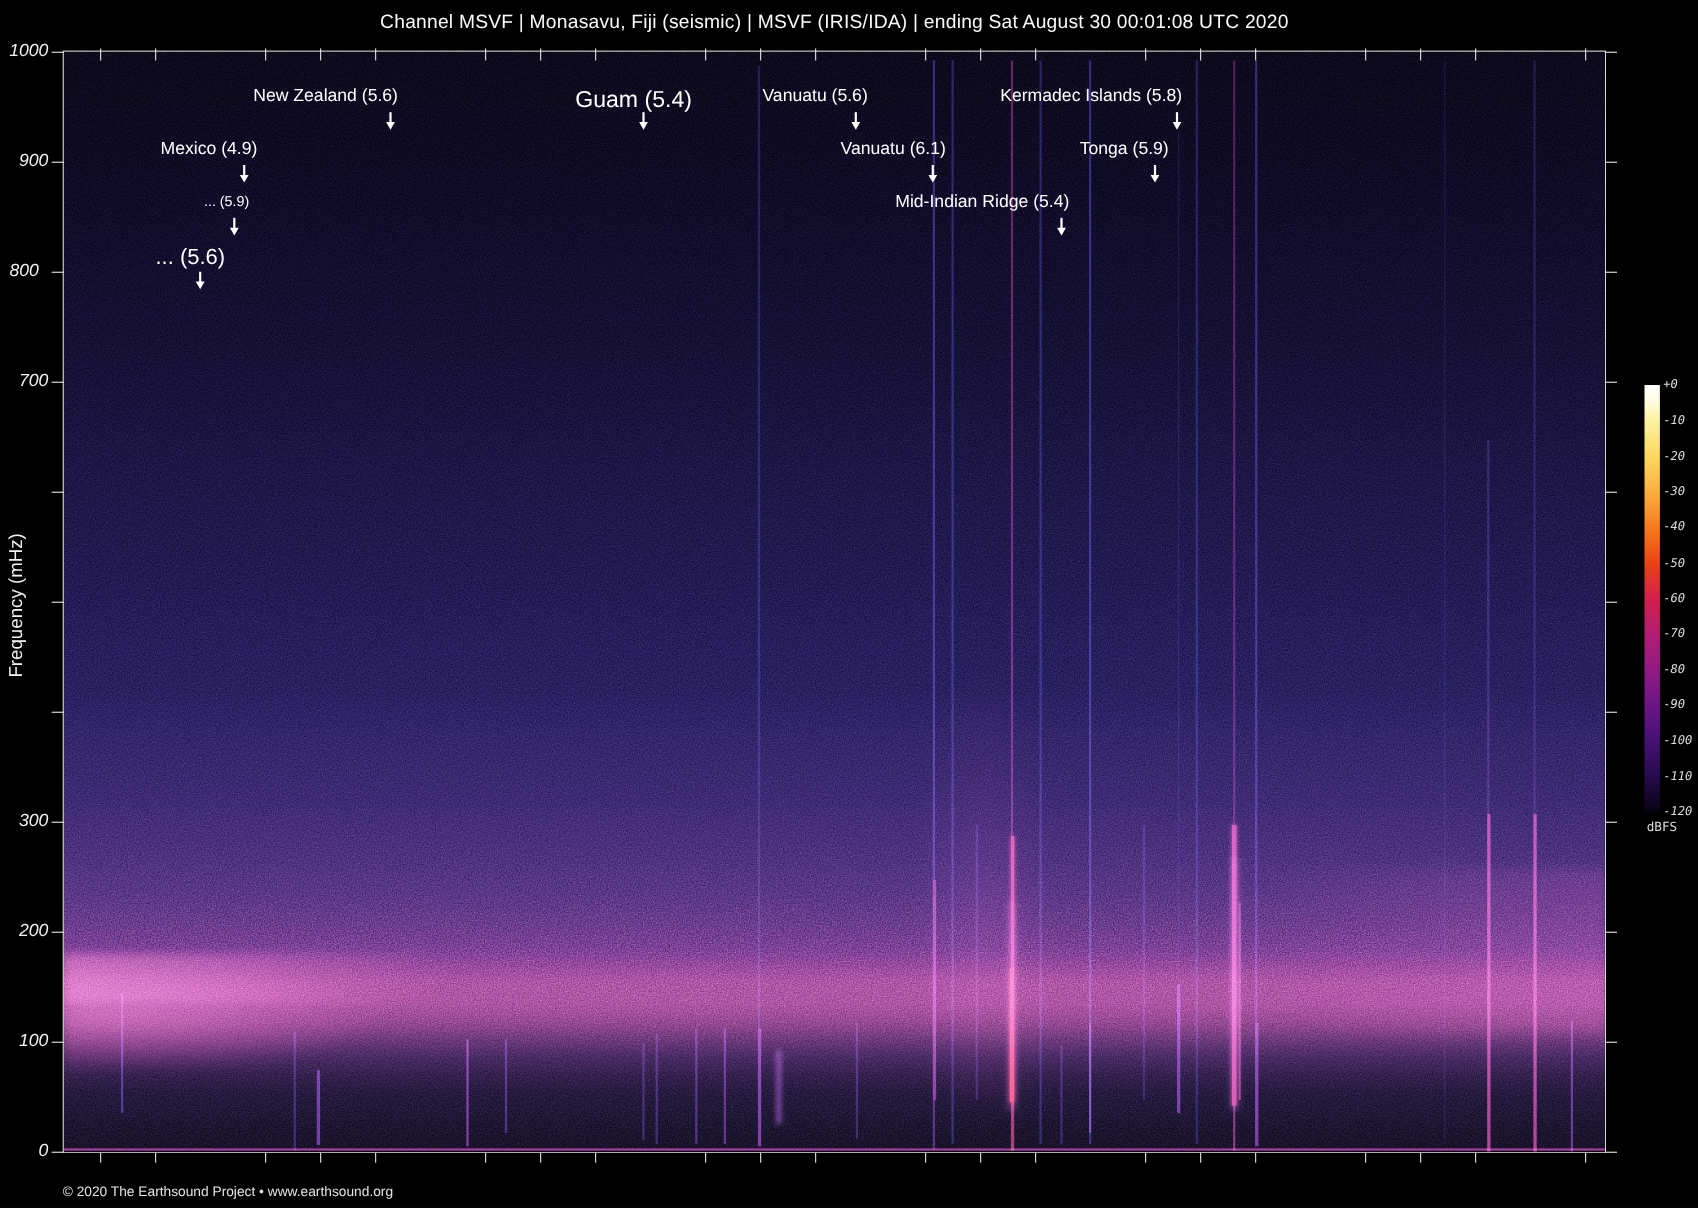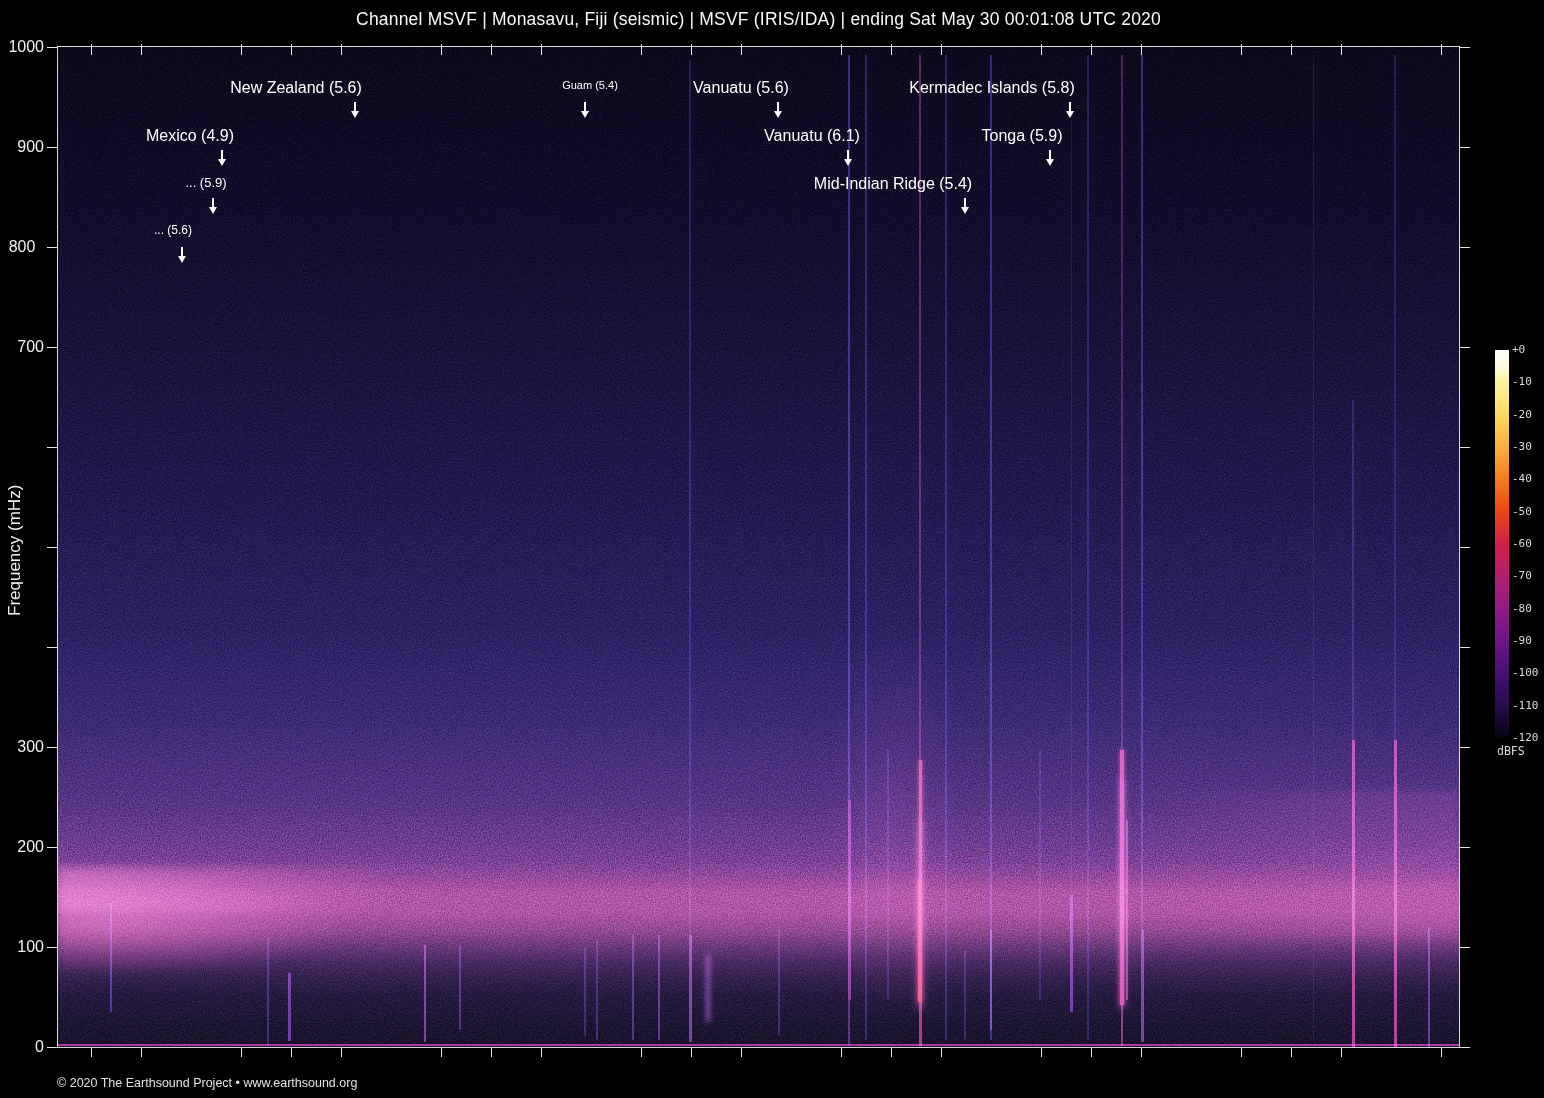--- a/index.html
+++ b/index.html
@@ -32,21 +32,21 @@
   #cbar{left:1495px;top:350px;width:14px;height:388px;}
   #cbar-unit{left:1497px;top:744px;font-size:11.5px;font-family:"DejaVu Sans Mono",monospace;color:#dcdcdc;}
   #footer-left{left:57px;top:1076px;font-size:12.5px;color:#e3e3e3;}
   #footer-center{left:58px;top:1076px;width:1401px;text-align:center;font-size:12.5px;color:#e3e3e3;}
   #events,#annots{position:absolute;left:0;top:0;width:100%;height:100%;}
 </style>
 </head>
 <body>
 
 <div id="stage">
-  <div class="abs" id="title">Channel MSVF | Monasavu, Fiji (seismic) | MSVF (IRIS/IDA) | ending Sat May 30 00:01:08 UTC 2020</div>
+  <div class="abs" id="title">Channel MSVF | Monasavu, Fiji (seismic) | MSVF (IRIS/IDA) | ending Sat August 30 00:01:08 UTC 2020</div>
   <div class="abs" id="ylabel">Frequency (mHz)</div>
 
   <div class="abs" id="plot" style="background: linear-gradient(rgb(2, 0, 9) 0%, rgb(4, 1, 19) 15%, rgb(9, 5, 32) 30%, rgb(15, 9, 50) 45%, rgb(21, 14, 66) 58%, rgb(32, 20, 82) 68%, rgb(43, 24, 92) 74%, rgb(61, 29, 102) 79%, rgb(79, 32, 112) 81.5%, rgb(110, 40, 120) 83%, rgb(143, 52, 130) 84.5%, rgb(147, 54, 133) 86.5%, rgb(111, 42, 107) 88.5%, rgb(74, 31, 86) 90%, rgb(46, 21, 64) 91.5%, rgb(26, 13, 42) 93%, rgb(13, 7, 26) 95%, rgb(7, 4, 16) 97.5%, rgb(5, 3, 10) 100%);">
     <svg class="noise" id="noise-blue" width="1401" height="1000">
       <defs>
         <filter id="fnb" x="0" y="0" width="100%" height="100%">
           <feTurbulence type="fractalNoise" baseFrequency="0.9" numOctaves="2" seed="11" stitchTiles="stitch"></feTurbulence>
           <feColorMatrix type="matrix" values="0 0 0 0 0.16  0 0 0 0 0.12  0 0 0 0 0.62  0 0 0 1.0 -0.15"></feColorMatrix>
         </filter>
       </defs>
@@ -121,26 +121,26 @@
         <div style="position: absolute; left: 132px; top: 80px; transform: translateX(-50%); font-size: 16px; white-space: nowrap; color: rgb(255, 255, 255);">Mexico (4.9)</div>
         <div style="position: absolute; left: 160px; top: 103px; width: 8px; height: 16px;">
           <div style="position: absolute; left: 3px; top: 0px; width: 2px; height: 10px; background: rgb(255, 255, 255);"></div>
           <div style="position: absolute; left: 0px; top: 9px; width: 0px; height: 0px; border-left: 4px solid transparent; border-right: 4px solid transparent; border-top: 7px solid rgb(255, 255, 255);"></div>
         </div>
         <div style="position: absolute; left: 148px; top: 128px; transform: translateX(-50%); font-size: 13px; white-space: nowrap; color: rgb(255, 255, 255);">... (5.9)</div>
         <div style="position: absolute; left: 151px; top: 151px; width: 8px; height: 16px;">
           <div style="position: absolute; left: 3px; top: 0px; width: 2px; height: 10px; background: rgb(255, 255, 255);"></div>
           <div style="position: absolute; left: 0px; top: 9px; width: 0px; height: 0px; border-left: 4px solid transparent; border-right: 4px solid transparent; border-top: 7px solid rgb(255, 255, 255);"></div>
         </div>
-        <div style="position: absolute; left: 115px; top: 176px; transform: translateX(-50%); font-size: 12px; white-space: nowrap; color: rgb(255, 255, 255);">... (5.6)</div>
+        <div style="position: absolute; left: 115px; top: 176px; transform: translateX(-50%); font-size: 20px; white-space: nowrap; color: rgb(255, 255, 255);">... (5.6)</div>
         <div style="position: absolute; left: 120px; top: 200px; width: 8px; height: 16px;">
           <div style="position: absolute; left: 3px; top: 0px; width: 2px; height: 10px; background: rgb(255, 255, 255);"></div>
           <div style="position: absolute; left: 0px; top: 9px; width: 0px; height: 0px; border-left: 4px solid transparent; border-right: 4px solid transparent; border-top: 7px solid rgb(255, 255, 255);"></div>
         </div>
-        <div style="position: absolute; left: 512px; top: 32px; transform: translateX(-50%); font-size: 11px; white-space: nowrap; color: rgb(255, 255, 255); padding-left: 40px;">Guam (5.4)</div>
+        <div style="position: absolute; left: 498px; top: 32px; transform: translateX(-50%); font-size: 21px; white-space: nowrap; color: rgb(255, 255, 255); padding-left: 40px;">Guam (5.4)</div>
         <div style="position: absolute; left: 523px; top: 55px; width: 8px; height: 16px;">
           <div style="position: absolute; left: 3px; top: 0px; width: 2px; height: 10px; background: rgb(255, 255, 255);"></div>
           <div style="position: absolute; left: 0px; top: 9px; width: 0px; height: 0px; border-left: 4px solid transparent; border-right: 4px solid transparent; border-top: 7px solid rgb(255, 255, 255);"></div>
         </div>
         <div style="position: absolute; left: 683px; top: 32px; transform: translateX(-50%); font-size: 16px; white-space: nowrap; color: rgb(255, 255, 255);">Vanuatu (5.6)</div>
         <div style="position: absolute; left: 716px; top: 55px; width: 8px; height: 16px;">
           <div style="position: absolute; left: 3px; top: 0px; width: 2px; height: 10px; background: rgb(255, 255, 255);"></div>
           <div style="position: absolute; left: 0px; top: 9px; width: 0px; height: 0px; border-left: 4px solid transparent; border-right: 4px solid transparent; border-top: 7px solid rgb(255, 255, 255);"></div>
         </div>
         <div style="position: absolute; left: 934px; top: 32px; transform: translateX(-50%); font-size: 16px; white-space: nowrap; color: rgb(255, 255, 255);">Kermadec Islands (5.8)</div>
@@ -159,21 +159,21 @@
           <div style="position: absolute; left: 0px; top: 9px; width: 0px; height: 0px; border-left: 4px solid transparent; border-right: 4px solid transparent; border-top: 7px solid rgb(255, 255, 255);"></div>
         </div>
         <div style="position: absolute; left: 835px; top: 128px; transform: translateX(-50%); font-size: 16px; white-space: nowrap; color: rgb(255, 255, 255);">Mid-Indian Ridge (5.4)</div>
         <div style="position: absolute; left: 903px; top: 151px; width: 8px; height: 16px;">
           <div style="position: absolute; left: 3px; top: 0px; width: 2px; height: 10px; background: rgb(255, 255, 255);"></div>
           <div style="position: absolute; left: 0px; top: 9px; width: 0px; height: 0px; border-left: 4px solid transparent; border-right: 4px solid transparent; border-top: 7px solid rgb(255, 255, 255);"></div>
         </div>
       </div>
   </div>
 
-  <div class="abs" id="axes" style="left:0;top:0;width:1544px;height:826px;pointer-events:none;">
+  <div class="abs" id="axes" style="left:0;top:0;width:1544px;height:826px;pointer-events:none;font-style:italic;">
       <div style="position: absolute; left: 47px; top: 47px; width: 11px; height: 1px; background: rgb(230, 230, 230);"></div>
       <div style="position: absolute; left: 1459px; top: 47px; width: 11px; height: 1px; background: rgb(230, 230, 230);"></div>
       <div style="position: absolute; left: 0px; top: 38px; width: 44px; text-align: right; font-size: 16px; color: rgb(242, 242, 242);">1000</div>
       <div style="position: absolute; left: 47px; top: 147px; width: 11px; height: 1px; background: rgb(230, 230, 230);"></div>
       <div style="position: absolute; left: 1459px; top: 147px; width: 11px; height: 1px; background: rgb(230, 230, 230);"></div>
       <div style="position: absolute; left: 0px; top: 138px; width: 44px; text-align: right; font-size: 16px; color: rgb(242, 242, 242);">900</div>
       <div style="position: absolute; left: 47px; top: 247px; width: 11px; height: 1px; background: rgb(230, 230, 230);"></div>
       <div style="position: absolute; left: 1459px; top: 247px; width: 11px; height: 1px; background: rgb(230, 230, 230);"></div>
       <div style="position: absolute; left: 0px; top: 238px; width: 44px; text-align: center; font-size: 16px; color: rgb(242, 242, 242);">800</div>
       <div style="position: absolute; left: 47px; top: 347px; width: 11px; height: 1px; background: rgb(230, 230, 230);"></div>

